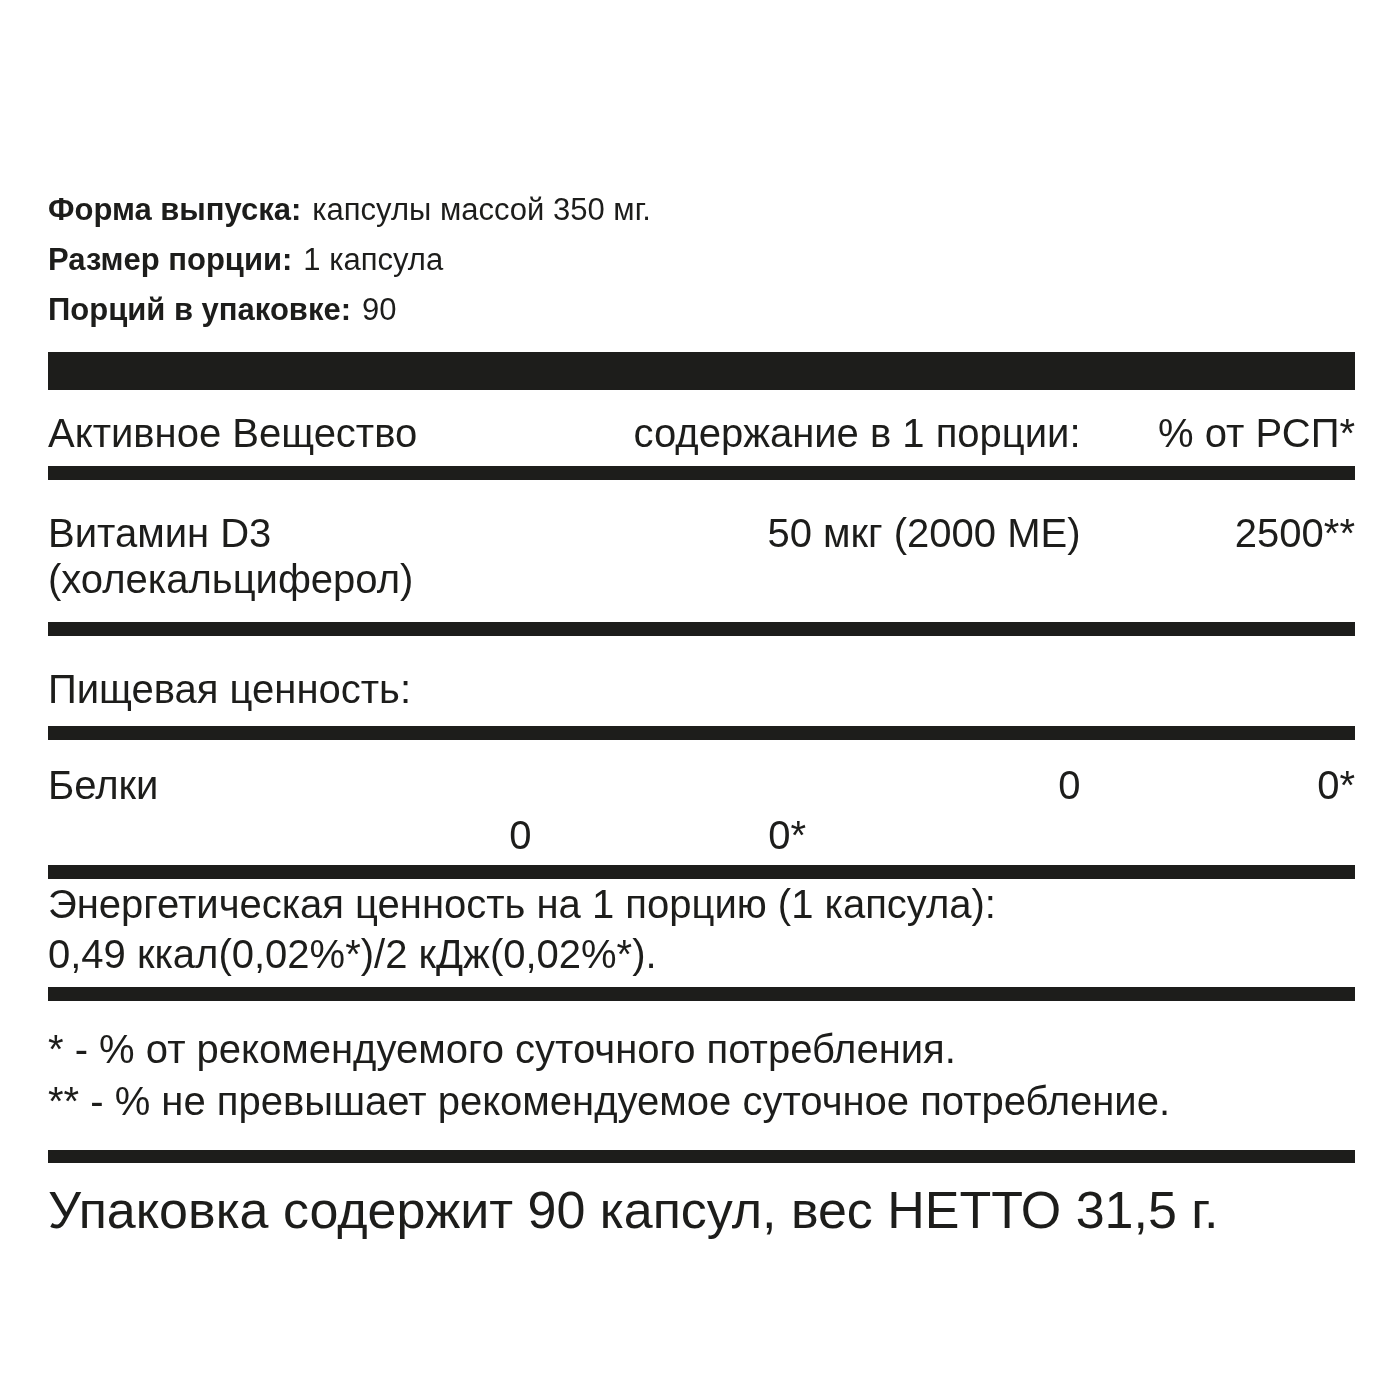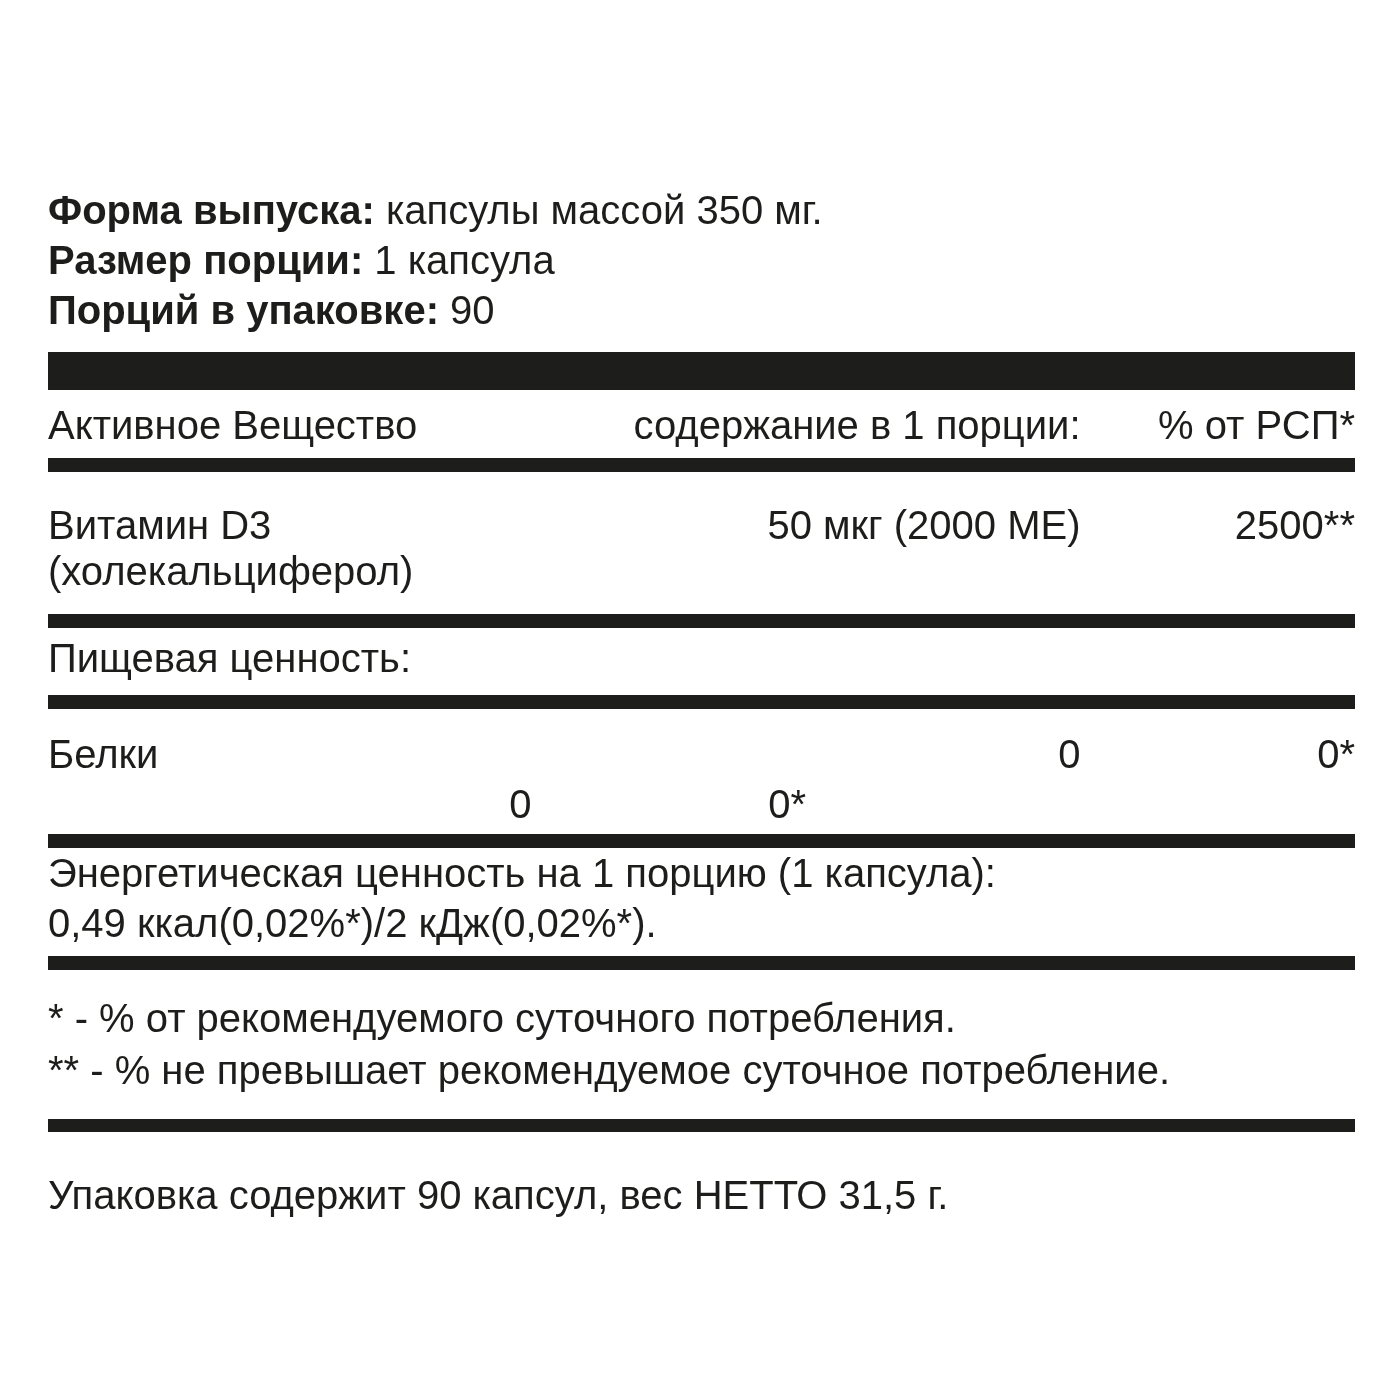--- a/index.html
+++ b/index.html
@@ -7,37 +7,37 @@
     position: relative;
     width: 1400px;
     height: 1400px;
     background: #ffffff;
     font-family: "Liberation Sans", sans-serif;
     color: #1d1d1b;
     box-sizing: border-box;
     padding: 185px 45px 0 48px;
     overflow: hidden;
   }
-  .info-line { font-size: 40px; line-height: 50px; white-space: nowrap; }
+  .info-line { font-size: 31px; line-height: 50px; white-space: nowrap; }
   .info-label { font-weight: bold; margin-right: 11px; }
   .bar { background: #1d1d1b; height: 14px; }
   .bar-thick { height: 38px; margin-top: 17px; }
   .bar-last { height: 13px; }
   .row { display: flex; font-size: 40px; line-height: 46px; }
   .c1 { width: 42%; text-align: left; }
   .c2 { width: 37%; text-align: right; }
   .c3 { width: 21%; text-align: right; }
-  .header-row { padding-top: 12px; margin-bottom: 10px; }
+  .header-row { padding-top: 20px; margin-bottom: 10px; }
   .vitamin-row { padding-top: 30px; margin-bottom: 20px; }
-  .section-title { font-size: 40px; line-height: 46px; padding-top: 7px; margin-bottom: 14px; }
+  .section-title { font-size: 40px; line-height: 46px; padding-top: 30px; margin-bottom: 14px; }
   .nutrients { margin-top: 20px; margin-bottom: 5px; }
   .nutrient-row { line-height: 50px; }
   .energy { margin-bottom: 8px; font-size: 40px; line-height: 50px; }
   .footnotes { margin-top: 22px; margin-bottom: 23px; font-size: 40px; line-height: 52px; }
-  .package-note { margin-top: 40px; font-size: 40px; line-height: 46px; }
+  .package-note { margin-top: 24px; font-size: 52px; line-height: 46px; }
 </style>
 </head>
 <body>
 
 <div class="sheet">
 
   <div class="info-block">
     <div class="info-line">
       <span class="info-label">Форма выпуска:</span><span>капсулы массой 350 мг.</span>
     </div>

